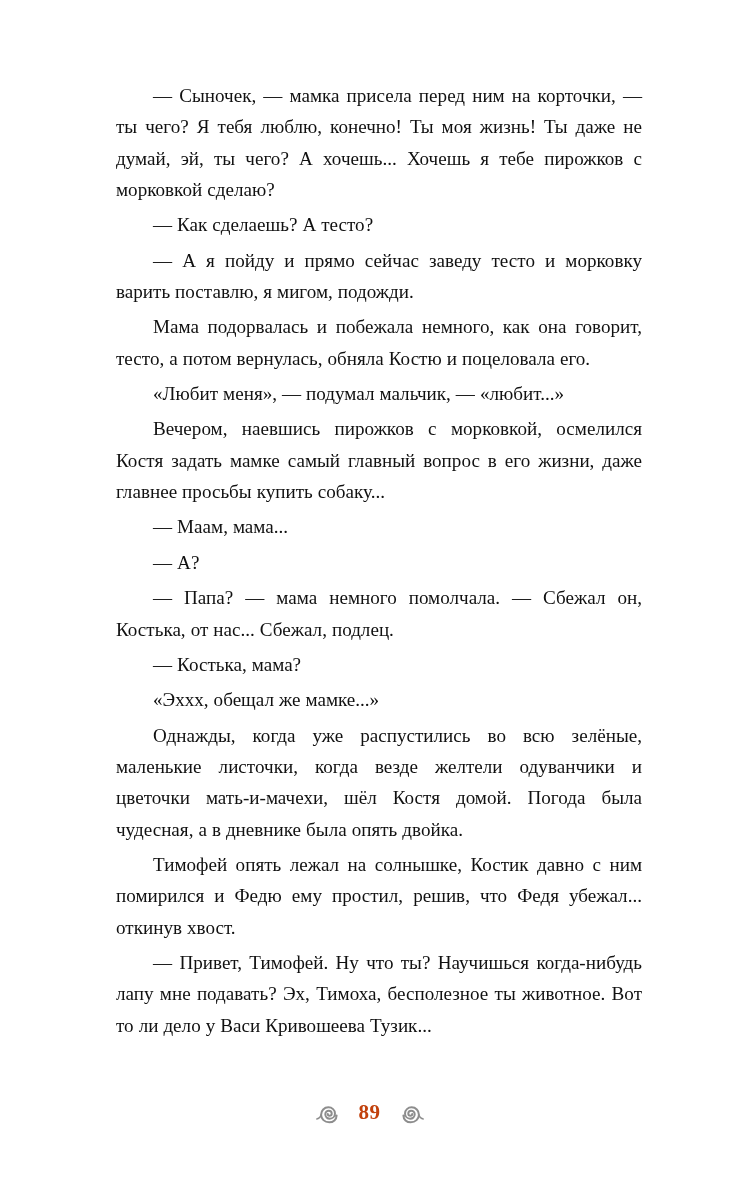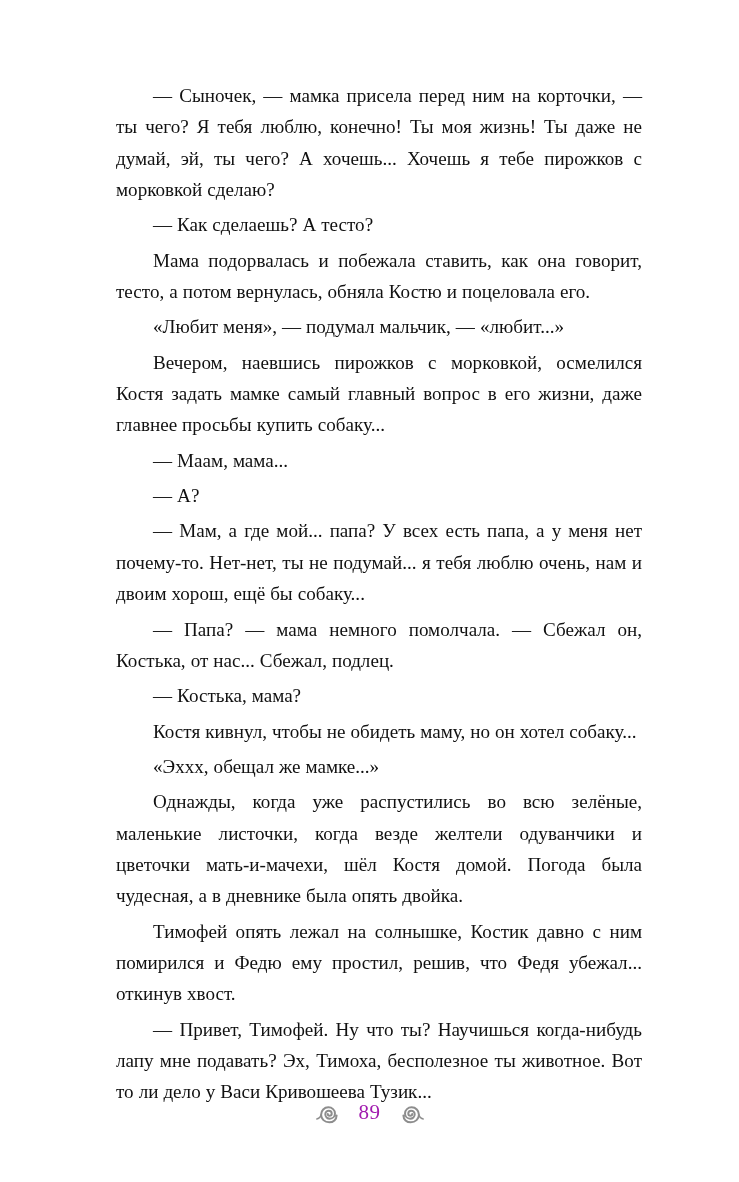--- a/index.html
+++ b/index.html
@@ -67,44 +67,43 @@
     height: 23px;
     opacity: 0.78;
   }
   .ornament.flip {
     transform: scaleX(-1);
   }
 
   .page-number {
     font-family: "Liberation Serif", "DejaVu Serif", serif;
     font-size: 21px;
-    font-weight: normal;
-    color: #a21caf;
+    font-weight: bold;
+    color: #c2410c;
     letter-spacing: 0.5px;
     line-height: 1;
     padding-bottom: 2px;
   }
 </style>
 </head>
 <body>
 
 <div class="page">
 
   <div class="text-block">
     <p class="para">— Сыночек, — мамка присела перед ним на корточки, — ты чего? Я тебя люблю, конечно! Ты моя жизнь! Ты даже не думай, эй, ты чего? А хочешь... Хочешь я тебе пирожков с морковкой сделаю?</p>
     <p class="para">— Как сделаешь? А тесто?</p>
-    <p class="para">Мама подорвалась и побежала ставить, как она говорит, тесто, а потом вернулась, обняла Костю и поцеловала его.</p>
+    <p class="para">— А я пойду и прямо сейчас заведу тесто и морковку варить поставлю, я мигом, подожди.</p>
+    <p class="para">Мама подорвалась и побежала немного, как она говорит, тесто, а потом вернулась, обняла Костю и поцеловала его.</p>
     <p class="para">«Любит меня», — подумал мальчик, — «любит...»</p>
     <p class="para">Вечером, наевшись пирожков с морковкой, осмелился Костя задать мамке самый главный вопрос в его жизни, даже главнее просьбы купить собаку...</p>
     <p class="para">— Маам, мама...</p>
     <p class="para">— А?</p>
-    <p class="para">— Мам, а где мой... папа? У всех есть папа, а у меня нет почему-то. Нет-нет, ты не подумай... я тебя люблю очень, нам и двоим хорош, ещё бы собаку...</p>
     <p class="para">— Папа? — мама немного помолчала. — Сбежал он, Костька, от нас... Сбежал, подлец.</p>
     <p class="para">— Костька, мама?</p>
-    <p class="para">Костя кивнул, чтобы не обидеть маму, но он хотел собаку...</p>
     <p class="para">«Эххх, обещал же мамке...»</p>
     <p class="para">Однажды, когда уже распустились во всю зелёные, маленькие листочки, когда везде желтели одуванчики и цветочки мать-и-мачехи, шёл Костя домой. Погода была чудесная, а в дневнике была опять двойка.</p>
     <p class="para">Тимофей опять лежал на солнышке, Костик давно с ним помирился и Федю ему простил, решив, что Федя убежал... откинув хвост.</p>
     <p class="para">— Привет, Тимофей. Ну что ты? Научишься когда-нибудь лапу мне подавать? Эх, Тимоха, бесполезное ты животное. Вот то ли дело у Васи Кривошеева Тузик...</p>
   </div>
 
   <div class="footer">
 
     <span>
       <svg class="ornament" viewBox="0 0 24 24" xmlns="http://www.w3.org/2000/svg" aria-hidden="true">

